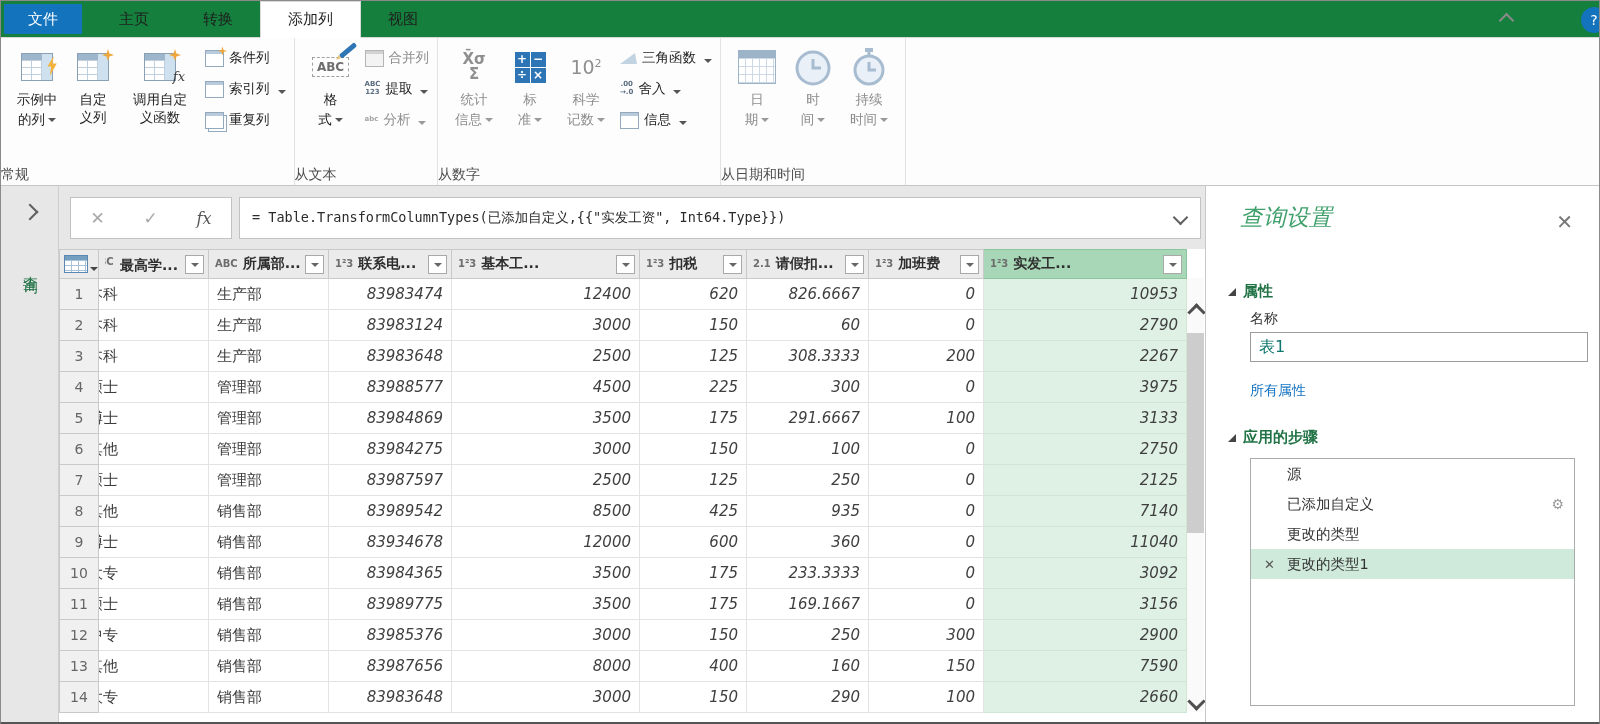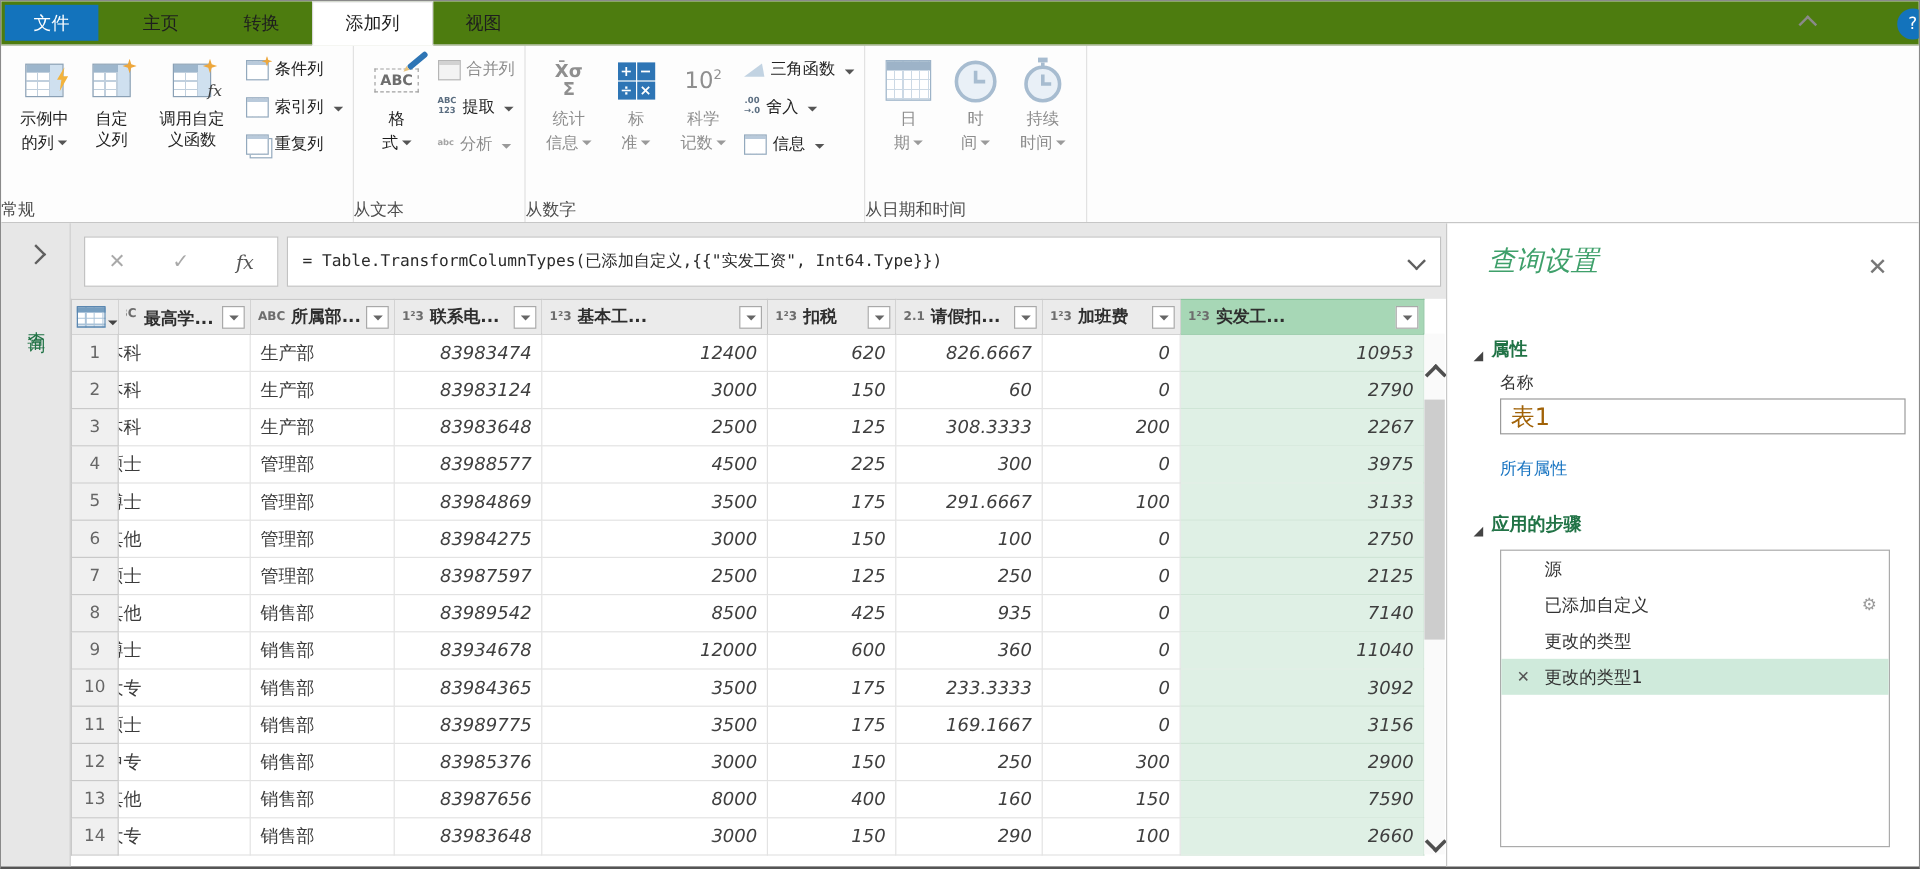--- a/index.html
+++ b/index.html
@@ -1,20 +1,20 @@
 <!DOCTYPE html>
 <html><head>
 <meta charset="utf-8">
 <style>
   html,body{margin:0;padding:0;background:#d6d6d6;}
   #window{position:relative;width:1598px;height:721px;background:#fff;
     border:1px solid #8a8a8a;border-bottom:3px solid #555;overflow:hidden;
     font-family:"DejaVu Sans","Liberation Sans",sans-serif;color:#222;}
   
-  .tabbar{position:absolute;left:0;top:0;right:0;height:36px;background:#4d7c0f;
+  .tabbar{position:absolute;left:0;top:0;right:0;height:36px;background:#15803d;
     border-bottom:1px solid #d9d9d9;display:flex;align-items:stretch;z-index:5;}
   .tab{display:flex;align-items:center;padding:0 27px;font-size:15px;color:#1e1e1e;cursor:default;}
   .tab-file{background:#1373bc;color:#fff;margin:3px 10px 3px 3px;padding:0 24px;}
   .tab-active{background:#fff;border:1px solid #d9d9d9;border-bottom:1px solid #fff;margin-bottom:-1px;}
   .winctl{position:absolute;top:10px;right:82px;width:16px;height:16px;}
   .chev-up{width:9px;height:9px;border-left:2px solid #8a8a8a;border-top:2px solid #8a8a8a;
     transform:rotate(45deg);margin-top:4px;}
   .helpbtn{position:absolute;top:6px;right:-8px;width:26px;height:26px;border-radius:50%;
     background:#1373bc;color:#fff;font-size:14px;display:flex;align-items:center;justify-content:center;}
   
@@ -121,26 +121,26 @@
   .sarrow{position:absolute;left:3px;width:10px;height:10px;border-right:3px solid #4f4f4f;
     border-bottom:3px solid #4f4f4f;}
   .sarrow.up{top:28px;transform:rotate(-135deg);}
   .sarrow.down{bottom:4px;transform:rotate(45deg);}
   .sthumb{position:absolute;left:0;top:55px;width:17px;height:200px;background:#cdcdcd;}
   
   .panel{position:absolute;left:1204px;top:185px;right:0;bottom:0;background:#fff;
     border-left:1px solid #c8c8c8;}
   .ptitle{position:absolute;left:34px;top:16px;font-size:23px;color:#3fa06b;font-style:italic;}
   .pclose{position:absolute;right:26px;top:26px;font-size:20px;color:#777;line-height:1;}
-  .sechead{position:absolute;left:22px;display:flex;align-items:flex-end;gap:7px;
+  .sechead{position:absolute;left:22px;display:flex;align-items:center;gap:7px;
     font-size:15px;font-weight:bold;color:#217346;}
   .sectri{width:0;height:0;border-left:8px solid transparent;border-bottom:8px solid #444;}
   .plabel{position:absolute;left:44px;top:124px;font-size:14px;color:#333;}
   .pinput{position:absolute;left:44px;top:146px;width:320px;height:28px;border:1px solid #9b9b9b;
-    font-size:20px;padding:0 8px;color:#a16207;font-family:"DejaVu Sans","Liberation Sans",sans-serif;}
+    font-size:16px;padding:0 8px;color:#0f766e;font-family:"DejaVu Sans","Liberation Sans",sans-serif;}
   .plink{position:absolute;left:44px;top:196px;font-size:14px;color:#1673c1;}
   .stepsbox{position:absolute;left:44px;top:272px;right:24px;bottom:16px;border:1px solid #ababab;
     overflow:hidden;background:#fff;}
   .step{position:relative;height:30px;display:flex;align-items:center;padding-left:36px;
     font-size:14.5px;color:#333;}
   .step.selected{background:#cfeadb;}
   .step-x{position:absolute;left:13px;font-size:13px;color:#555;}
   .step-gear{position:absolute;right:10px;font-size:14px;color:#9a9a9a;}
 </style>
 </head>

